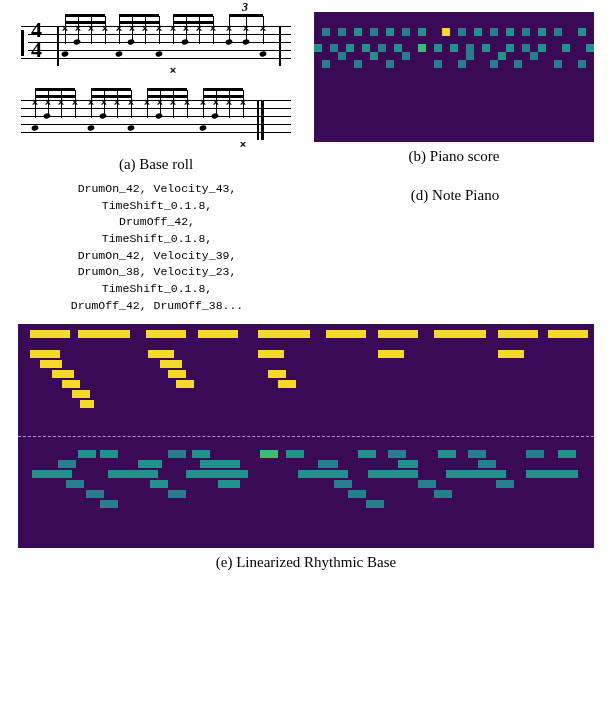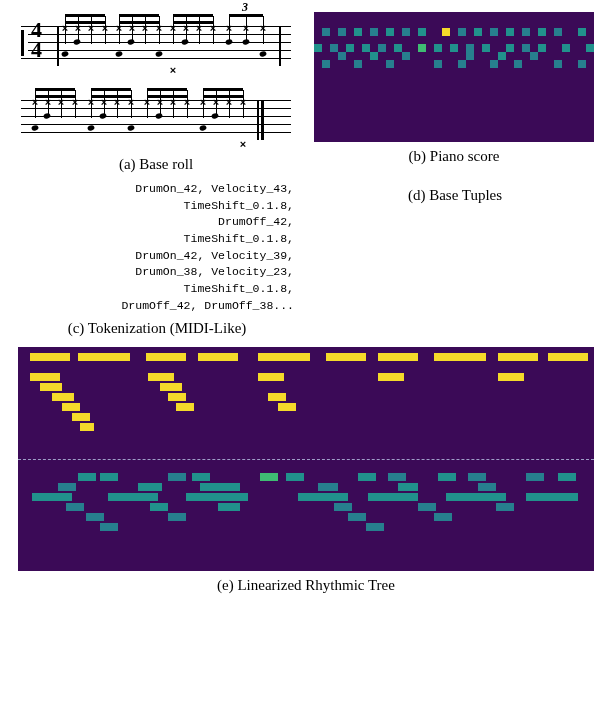--- a/index.html
+++ b/index.html
@@ -24,21 +24,21 @@
       font-size: 15px;
       margin-top: 6px;
       text-align: center;
     }
     .monoblock {
       font-family: "Courier New", Courier, monospace;
       font-size: 11.5px;
       line-height: 1.45;
       white-space: pre;
       width: 100%;
-      text-align: right;
+      text-align: center;
       padding: 0 2px;
     }
 
     
     .score {
       width: 270px;
       display: flex;
       flex-direction: column;
       gap: 14px;
       padding: 4px 0 0 0;
@@ -357,24 +357,23 @@
 <div class="row">
   <div class="cell">
     <div class="monoblock">DrumOn_42, Velocity_43,
 TimeShift_0.1.8,
 DrumOff_42,
 TimeShift_0.1.8,
 DrumOn_42, Velocity_39,
 DrumOn_38, Velocity_23,
 TimeShift_0.1.8,
 DrumOff_42, DrumOff_38...</div>
-    <div class="caption">(c) Tokenization (MIDI-Like)</div>
   </div>
   <div class="cell">
-    <div class="caption">(d) Base Tuples</div>
+    <div class="caption">(d) Note Piano</div>
   </div>
 </div>
 
 <div class="full">
   <div class="matrix pr-large" id="pr-large">
     <div class="dashed" id="lrt-dash" style="top: 112px;"></div>
   <div class="pix yellow" style="left: 12px; top: 6px; width: 40px; height: 8px;"></div>
       <div class="pix yellow" style="left: 60px; top: 6px; width: 52px; height: 8px;"></div>
       <div class="pix yellow" style="left: 128px; top: 6px; width: 40px; height: 8px;"></div>
       <div class="pix yellow" style="left: 180px; top: 6px; width: 40px; height: 8px;"></div>
@@ -430,14 +429,14 @@
       <div class="pix tealD" style="left: 316px; top: 156px; width: 18px; height: 8px;"></div>
       <div class="pix tealD" style="left: 400px; top: 156px; width: 18px; height: 8px;"></div>
       <div class="pix tealD" style="left: 478px; top: 156px; width: 18px; height: 8px;"></div>
       <div class="pix tealD" style="left: 68px; top: 166px; width: 18px; height: 8px;"></div>
       <div class="pix tealD" style="left: 150px; top: 166px; width: 18px; height: 8px;"></div>
       <div class="pix tealD" style="left: 330px; top: 166px; width: 18px; height: 8px;"></div>
       <div class="pix tealD" style="left: 416px; top: 166px; width: 18px; height: 8px;"></div>
       <div class="pix tealD" style="left: 82px; top: 176px; width: 18px; height: 8px;"></div>
       <div class="pix tealD" style="left: 348px; top: 176px; width: 18px; height: 8px;"></div>
     </div>
-  <div class="caption">(e) Linearized Rhythmic Tree</div>
+  <div class="caption">(e) Linearized Rhythmic Base</div>
 </div>
 
 </body></html>

